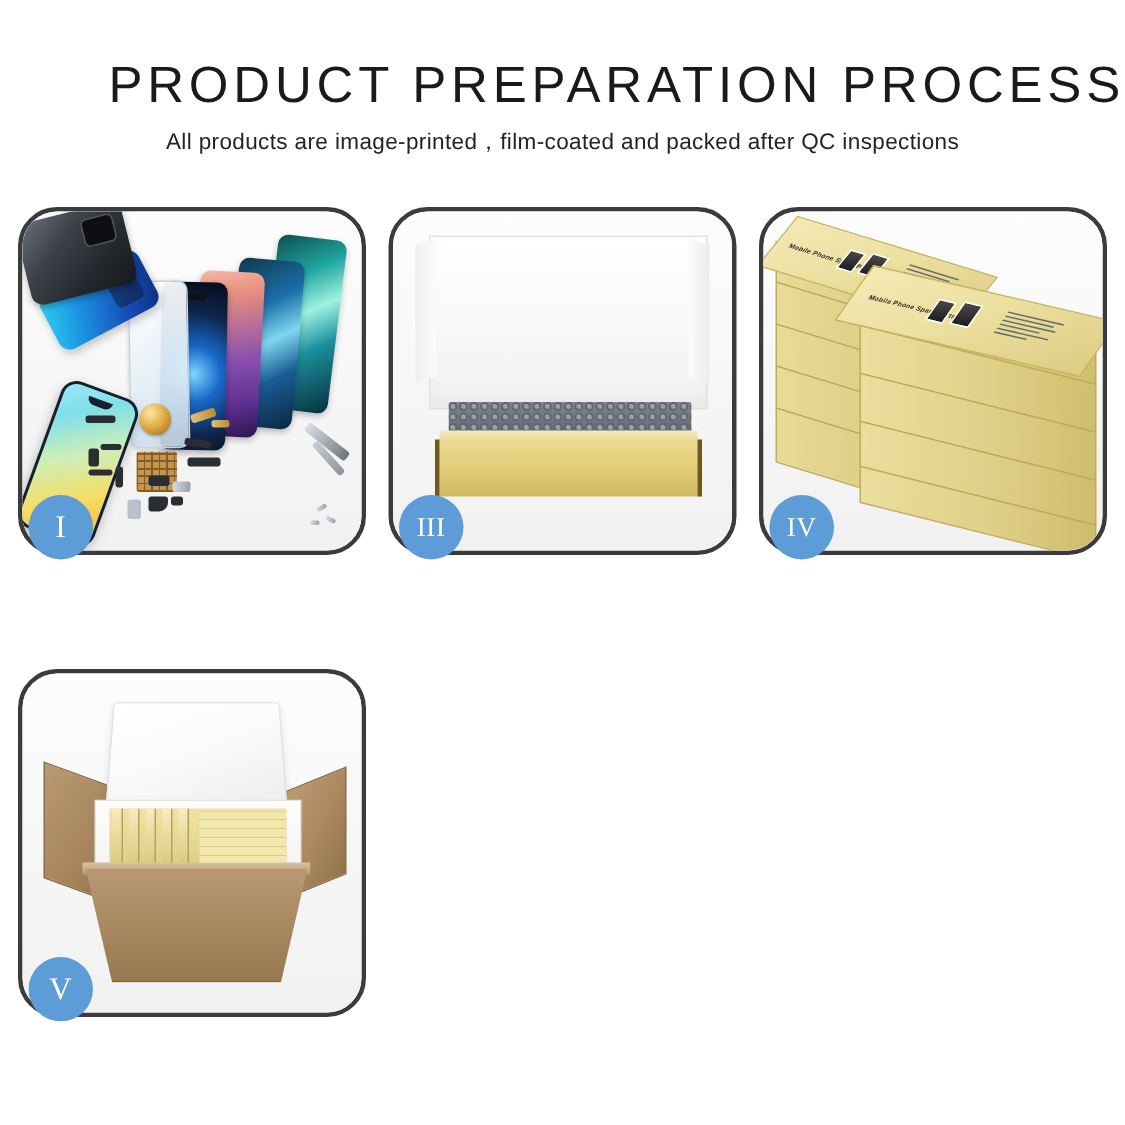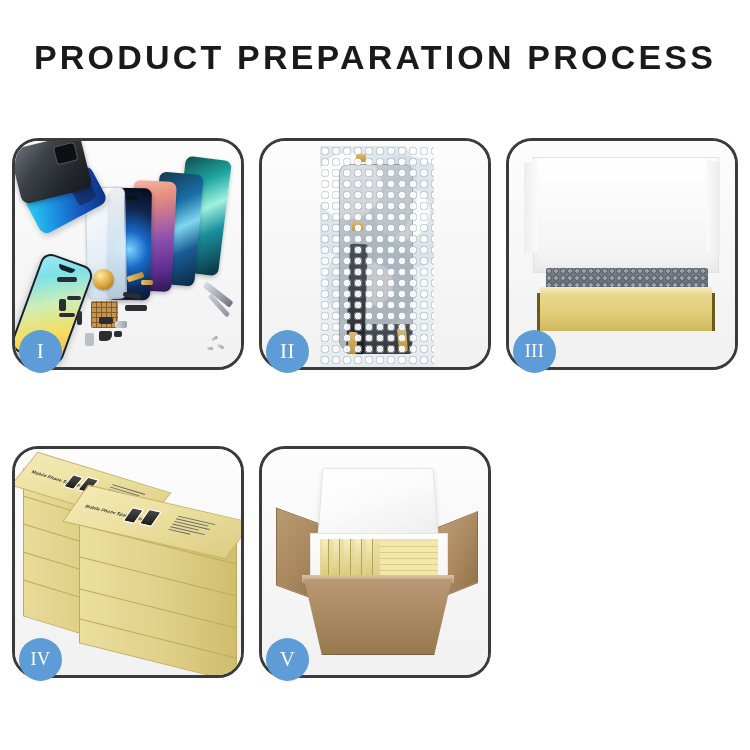--- a/index.html
+++ b/index.html
@@ -9,25 +9,26 @@
     background: #ffffff;
     font-family: "Liberation Sans", sans-serif;
     overflow: hidden;
     position: relative;
   }
 
   
   #header { width: 750px; padding-top: 38px; text-align: center; }
   #page-title {
     font-size: 34px;
-    font-weight: 700;
+    font-weight: 400;
     letter-spacing: 3.2px;
     color: #1a1a1a;
     line-height: 38px;
     white-space: nowrap;
+    text-align: right;
   }
   #page-subtitle {
     margin-top: 9px;
     font-size: 15px;
     font-weight: 400;
     color: #232323;
     letter-spacing: 0.25px;
     line-height: 19px;
     white-space: nowrap;
   }
@@ -313,20 +314,21 @@
   }
   .p6-tape { position:absolute; background: rgba(146,122,86,.65); }
 
   #p1-partgrid .part { position:absolute; }
 </style>
 </head>
 <body>
 
 <div id="header">
   <div id="page-title">PRODUCT PREPARATION PROCESS</div>
+  <div id="page-subtitle">All products are image-printed，film-coated and packed after QC inspections</div>
 </div>
 
 <div id="panel-grid">
 
   <div class="panel">
     <div class="panel-inner">
       <div class="ph" id="p1-ph5"></div>
       <div class="ph" id="p1-ph4"></div>
       <div class="ph" id="p1-ph3"></div>
       <div class="ph" id="p1-ph2"></div>
@@ -354,35 +356,20 @@
         <div class="part silver" style="left:100px;top:180px;width:12px;height:7px;"></div>
         <div class="part" style="left:99px;top:190px;width:8px;height:6px;"></div>
         <div class="part silver" style="left:196px;top:196px;width:7px;height:3px;transform:rotate(-30deg);"></div>
         <div class="part silver" style="left:202px;top:204px;width:7px;height:3px;transform:rotate(25deg);"></div>
         <div class="part silver" style="left:192px;top:206px;width:6px;height:3px;"></div>
       </div>
     </div>
     <div class="badge">I</div>
   </div>
 
-  <div class="panel">
-    <div class="panel-inner">
-      <div id="p2-bag">
-        <div id="p2-screen"></div>
-        <div id="p2-flex"></div>
-        <div id="p2-flex2"></div>
-        <div class="p2-tape" style="left:36px;top:8px;width:10px;height:8px;"></div>
-        <div class="p2-tape" style="left:32px;top:76px;width:11px;height:9px;"></div>
-        <div class="p2-tape" style="left:28px;top:186px;width:9px;height:22px;transform:rotate(6deg);"></div>
-        <div class="p2-tape" style="left:78px;top:182px;width:9px;height:24px;transform:rotate(-5deg);"></div>
-        <div id="p2-bubbles"></div>
-      </div>
-    </div>
-    <div class="badge">II</div>
-  </div>
 
   <div class="panel">
     <div class="panel-inner">
       <div id="p3-lid"></div>
       <div id="p3-lid-left"></div>
       <div id="p3-lid-right"></div>
       <div id="p3-foam"></div>
       <div id="p3-box-inner-edge"></div>
       <div id="p3-box-front"></div>
     </div>

